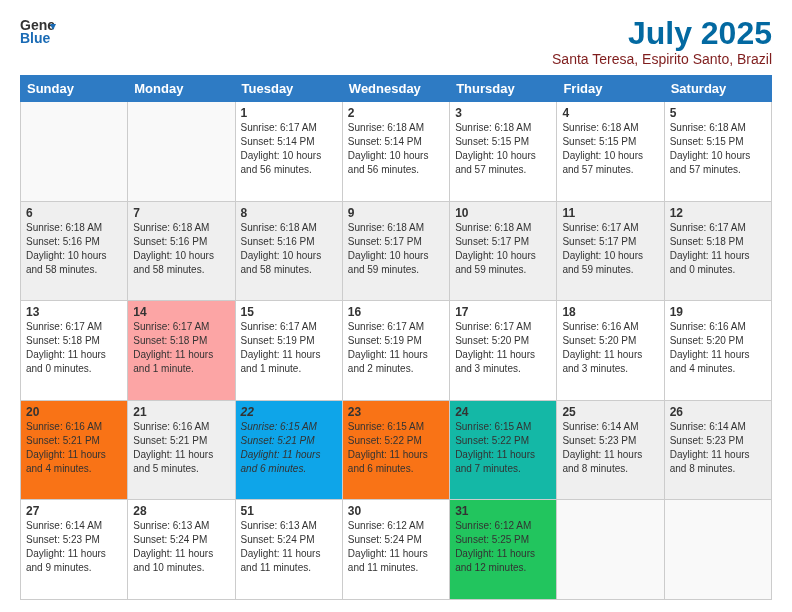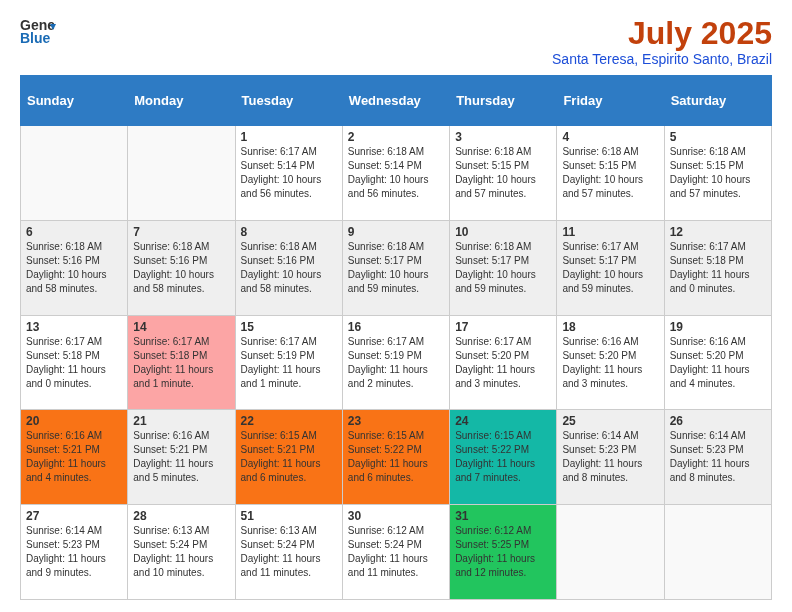--- a/index.html
+++ b/index.html
@@ -32,39 +32,39 @@
       display: flex;
       align-items: center;
       gap: 2px;
     }
     .title-section {
       text-align: right;
     }
     .month-year {
       font-size: 32px;
       font-weight: bold;
-      color: #c2410c;
+      color: #0369a1;
       line-height: 1.1;
     }
     .location {
       font-size: 14px;
-      color: #1d4ed8;
+      color: #7f1d1d;
     }
     .calendar {
       flex: 1;
       border: 1px solid #ccc;
       border-collapse: collapse;
       width: 100%;
       table-layout: fixed;
     }
     .calendar th {
       background: #2e7bc4;
       color: #fff;
       text-align: left;
-      padding: 17px 6px;
+      padding: 5px 6px;
       font-size: 13px;
       font-weight: bold;
       border: 1px solid #2e7bc4;
     }
     .calendar td {
       border: 1px solid #ccc;
       vertical-align: top;
       padding: 4px 5px;
       font-size: 10.5px;
       color: #333;
@@ -208,21 +208,21 @@
         </tr>
         <tr>
           <td style="background: #f97316;">
             <span class="day-num">20</span>
             <div class="day-info">Sunrise: 6:16 AM<br>Sunset: 5:21 PM<br>Daylight: 11 hours and 4 minutes.</div>
           </td>
           <td style="background: rgb(239, 239, 239);">
             <span class="day-num">21</span>
             <div class="day-info">Sunrise: 6:16 AM<br>Sunset: 5:21 PM<br>Daylight: 11 hours and 5 minutes.</div>
           </td>
-          <td style="background: #f97316;">
+          <td style="background: #0ea5e9; font-style: italic;">
             <span class="day-num">22</span>
             <div class="day-info">Sunrise: 6:15 AM<br>Sunset: 5:21 PM<br>Daylight: 11 hours and 6 minutes.</div>
           </td>
           <td style="background: #f97316;">
             <span class="day-num">23</span>
             <div class="day-info">Sunrise: 6:15 AM<br>Sunset: 5:22 PM<br>Daylight: 11 hours and 6 minutes.</div>
           </td>
           <td style="background: #14b8a6; margin-left: 40px;">
             <span class="day-num">24</span>
             <div class="day-info">Sunrise: 6:15 AM<br>Sunset: 5:22 PM<br>Daylight: 11 hours and 7 minutes.</div>

